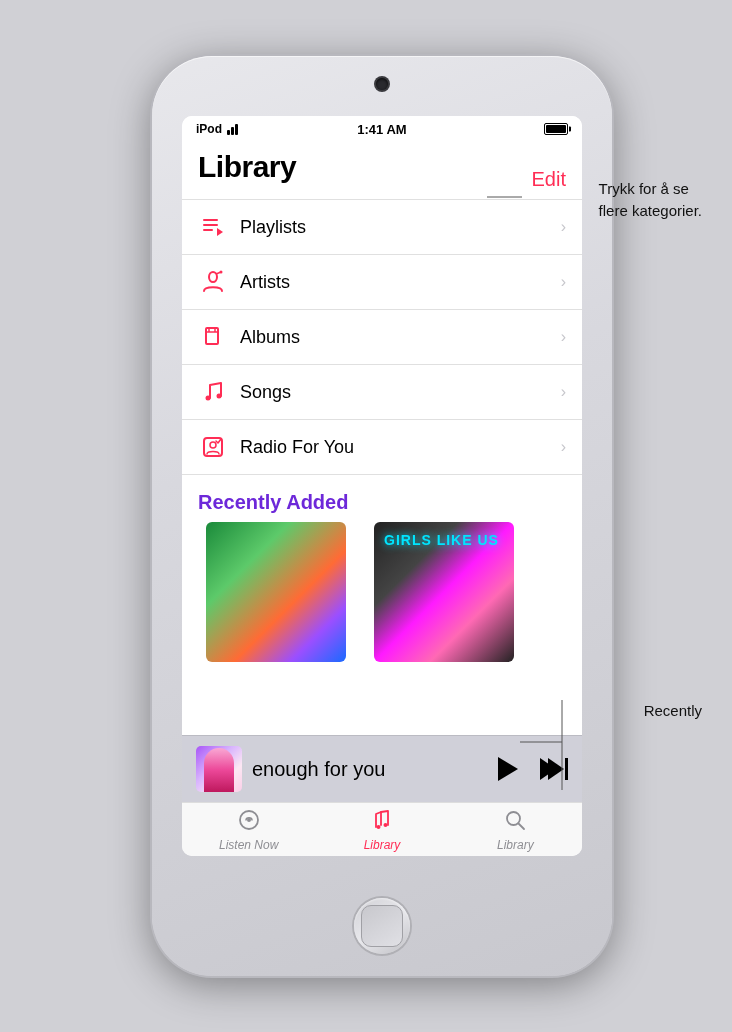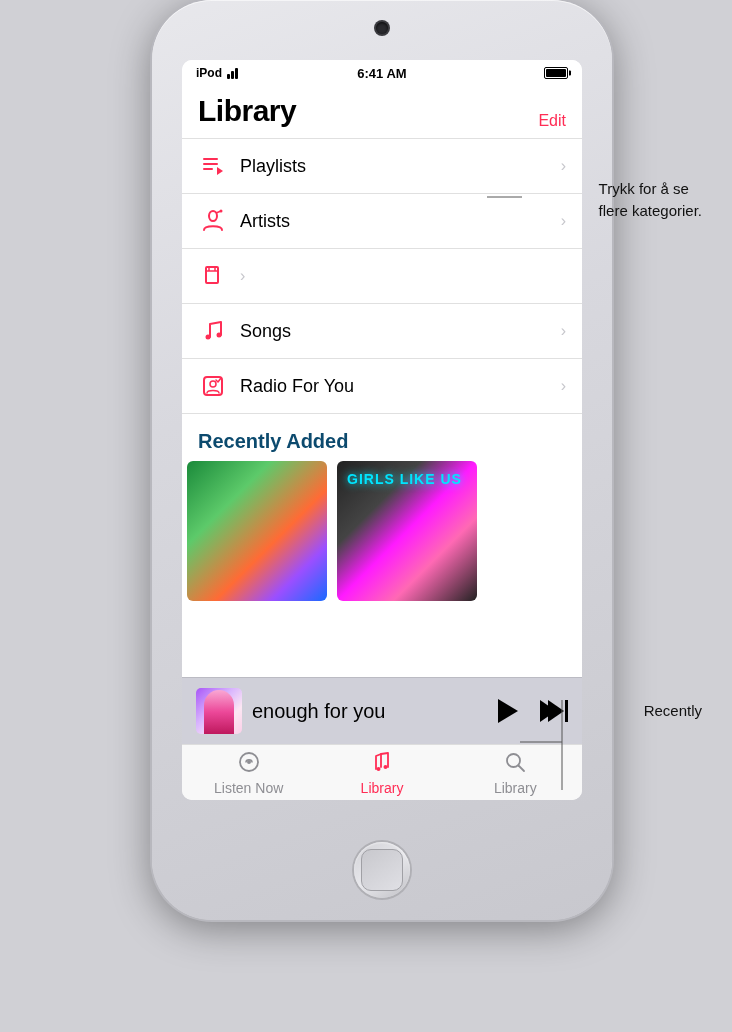--- a/index.html
+++ b/index.html
@@ -11,21 +11,21 @@
       min-height: 100vh;
       font-family: -apple-system, 'Helvetica Neue', Arial, sans-serif;
     }
 
     .scene {
       position: relative;
       width: 732px;
       height: 1032px;
       display: flex;
       justify-content: center;
-      align-items: flex-start;
+      align-items: center;
       margin-left: 32px;
     }
 
     
     .callout {
       position: absolute;
       font-size: 15px;
       color: #222;
       line-height: 1.4;
       padding-left: 43px;
@@ -164,21 +164,21 @@
       align-items: flex-start;
       padding: 10px 16px 8px;
     }
     .library-title {
       font-size: 30px;
       font-weight: 800;
       color: #000;
       letter-spacing: -0.5px;
     }
     .edit-button {
-      font-size: 16px;
+      font-size: 20px;
       color: #ff2d55;
       font-weight: 400;
       padding-top: 18px;
       cursor: pointer;
     }
 
     
     .menu-list {
       border-top: 1px solid #e0e0e0;
     }
@@ -208,26 +208,26 @@
     .menu-chevron {
       color: #c7c7cc;
       font-size: 16px;
     }
 
     
     .section-header {
       padding: 16px 16px 8px;
       font-size: 20px;
       font-weight: 700;
-      color: #0c4a6e;
+      color: #6d28d9;
     }
     .recently-added-row {
       display: flex;
-      gap: 10px;
-      padding: 0 5px;
+      gap: 28px;
+      padding: 0 24px;
       overflow: hidden;
     }
     .album-thumb {
       width: 140px;
       height: 140px;
       border-radius: 6px;
       flex-shrink: 0;
       overflow: hidden;
     }
     .album-thumb-1 {
@@ -357,22 +357,23 @@
       align-items: center;
       gap: 2px;
       cursor: pointer;
     }
     .tab-icon {
       font-size: 20px;
       color: #8e8e93;
     }
     .tab-icon.active { color: #ff2d55; }
     .tab-label {
-      font-size: 14px;
+      font-size: 12px;
       color: #8e8e93;
+      font-style: italic;
     }
     .tab-label.active { color: #ff2d55; }
 
     
     .home-button {
       position: absolute;
       bottom: 22px;
       left: 50%;
       transform: translateX(-50%);
       width: 56px;
@@ -410,21 +411,21 @@
 
       <div class="status-bar">
         <div class="status-left">
           <span>iPod</span>
           <div class="status-wifi">
             <div class="wifi-bar" style="height:5px;"></div>
             <div class="wifi-bar" style="height:8px;"></div>
             <div class="wifi-bar" style="height:11px;"></div>
           </div>
         </div>
-        <div class="status-time">6:41 AM</div>
+        <div class="status-time">1:41 AM</div>
         <div class="status-right">
           <div class="battery-icon">
             <div class="battery-fill"></div>
           </div>
         </div>
       </div>
 
       <div class="content">
 
         <div class="library-header">
@@ -462,20 +463,21 @@
 
           <div class="menu-item">
             <div class="menu-icon">
               <svg width="24" height="24" viewBox="0 0 24 24" fill="none">
                 <rect x="5" y="3" width="12" height="16" rx="1" stroke="#ff2d55" stroke-width="2"></rect>
                 <line x1="5" y1="7" x2="17" y2="7" stroke="#ff2d55" stroke-width="1.5"></line>
                 <line x1="8" y1="3" x2="8" y2="7" stroke="#ff2d55" stroke-width="1.5"></line>
                 <line x1="14" y1="3" x2="14" y2="7" stroke="#ff2d55" stroke-width="1.5"></line>
               </svg>
             </div>
+            <div class="menu-label">Albums</div>
             <div class="menu-chevron">›</div>
           </div>
 
           <div class="menu-item">
             <div class="menu-icon">
               <svg width="24" height="24" viewBox="0 0 24 24" fill="none">
                 <path d="M9 18V5l11-2v13" stroke="#ff2d55" stroke-width="2" stroke-linecap="round" stroke-linejoin="round"></path>
                 <circle cx="7" cy="18" r="2.5" fill="#ff2d55"></circle>
                 <circle cx="18" cy="16" r="2.5" fill="#ff2d55"></circle>
               </svg>

